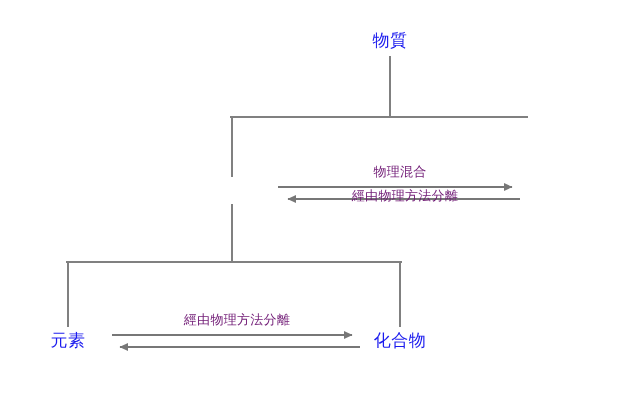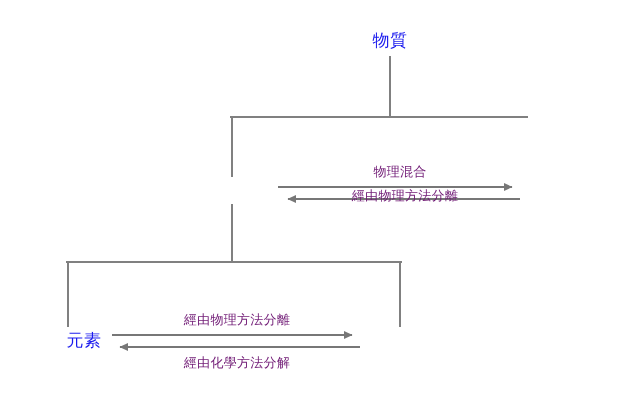--- a/index.html
+++ b/index.html
@@ -81,24 +81,24 @@
     <g stroke="#777777" stroke-width="2" fill="none">
       <line x1="112" y1="335" x2="352" y2="335" marker-end="url(#arrow-right)"></line>
       <line x1="360" y1="347" x2="120" y2="347" marker-end="url(#arrow-left)"></line>
     </g>
   </svg>
 
   <div class="node-label" style="left:390px; top:40px;">物質</div>
 
 
 
-  <div class="node-label" style="left:84px; top:340px;">元素</div>
+  <div class="node-label" style="left:68px; top:340px;">元素</div>
 
+  <div class="node-label" style="left:400px; top:340px;">化合物</div>
 
   <div class="edge-label" style="left:400px; top:172px;">物理混合</div>
 
   <div class="edge-label" style="left:405px; top:196px;">經由物理方法分離</div>
 
   <div class="edge-label" style="left:237px; top:320px;">經由物理方法分離</div>
 
-  <div class="edge-label" style="left:237px; top:363px;">經由化學方法分解</div>
 
 </div>
 
 </body></html>

